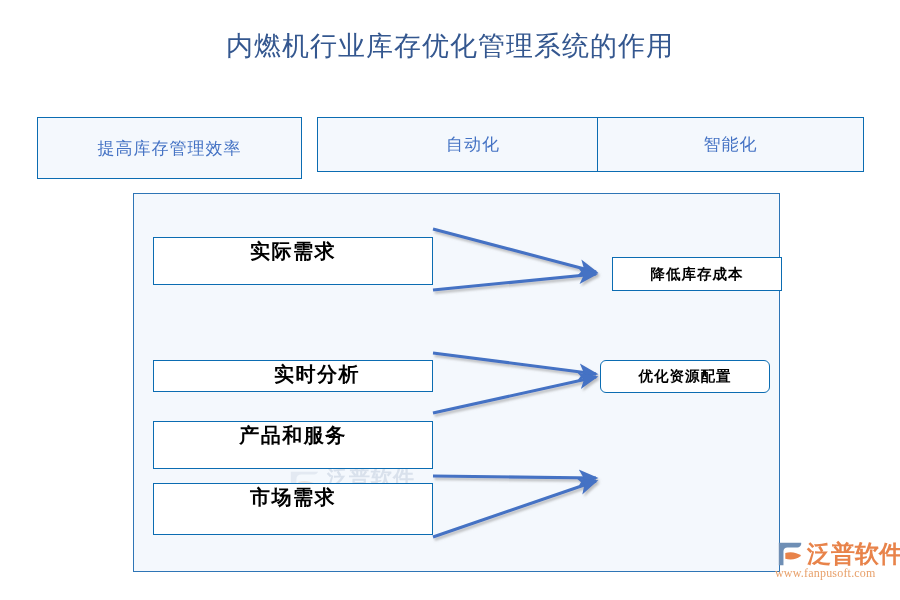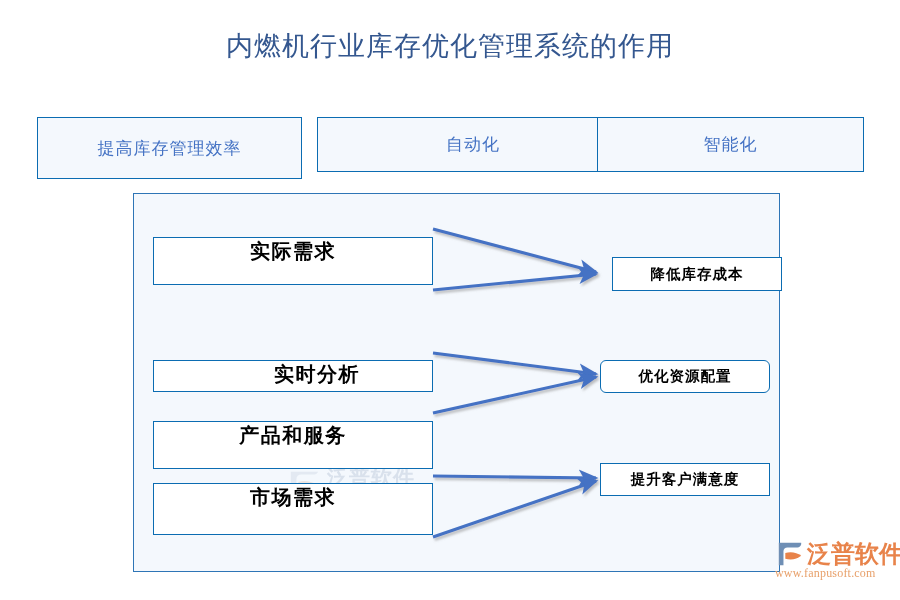--- a/index.html
+++ b/index.html
@@ -181,23 +181,20 @@
   <div class="srcbox" style="left:153px;top:451px;width:280px;height:52px;">
     <span>市场需求</span>
   </div>
 
   <div class="resbox" style="left:612px;top:257px;width:170px;height:34px;">
     <span>降低库存成本</span>
   </div>
   <div class="resbox" style="left:600px;top:360px;width:170px;height:33px;border-radius:6px;">
     <span>优化资源配置</span>
   </div>
-  <div class="resbox" style="left:600px;top:463px;width:170px;height:33px;">
-    <span>提升客户满意度</span>
-  </div>
 
   <div class="logo">
     <svg class="logo-mark" viewBox="0 0 32 30">
       <path d="M4 3 L4 27 L9 27 L9 12 C9 9.5 10.8 8 13.2 8 L24 8 C26 8 27.6 6.6 28 4.6 L28 3 Z" fill="#6f8fb5"></path>
       <path d="M11 14 C16.5 12.2 23.5 13.2 28 17 C23.5 20.8 16.5 21.8 11 20 Z" fill="#e8834a"></path>
     </svg>
     <div class="logo-text">泛普软件</div>
     <div class="logo-url">www.fanpusoft.com</div>
   </div>
 

